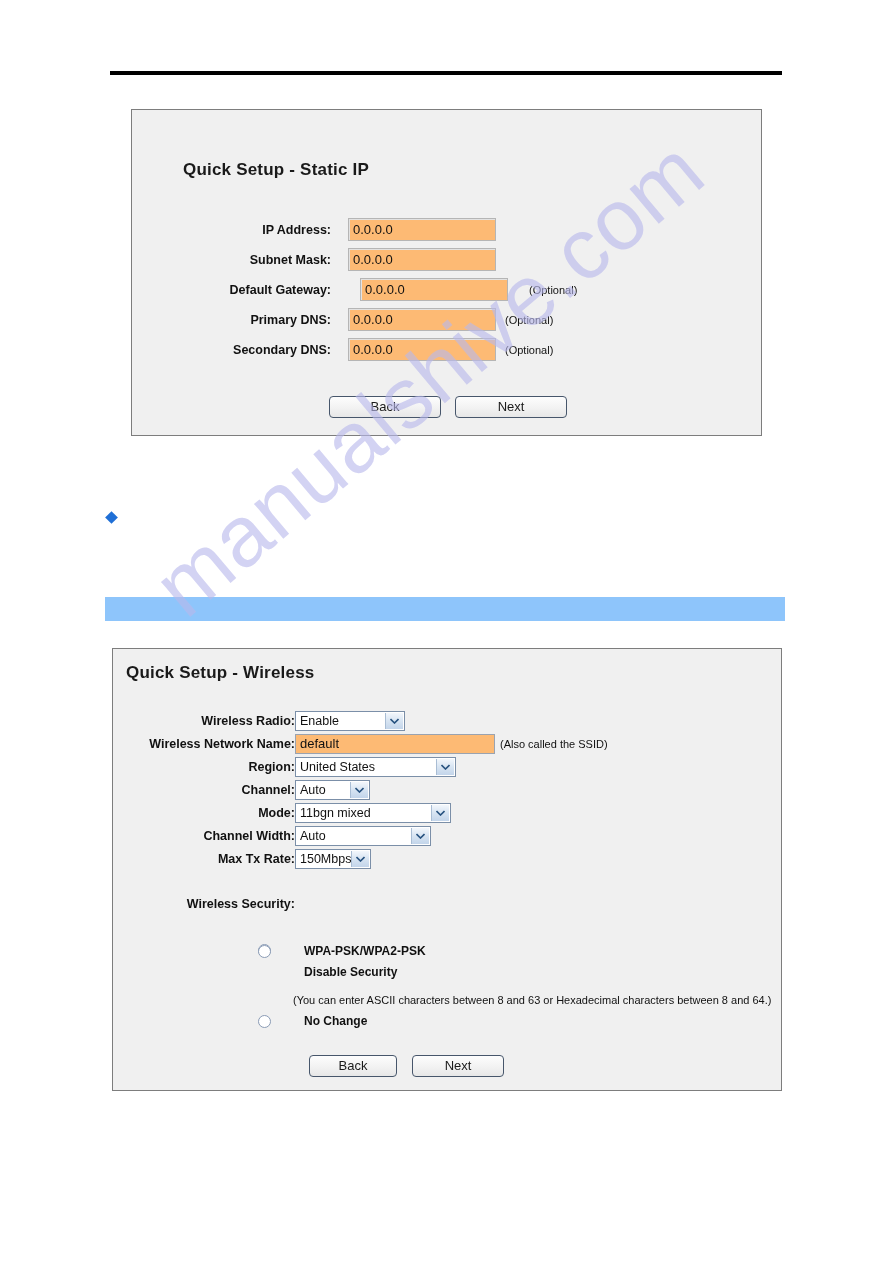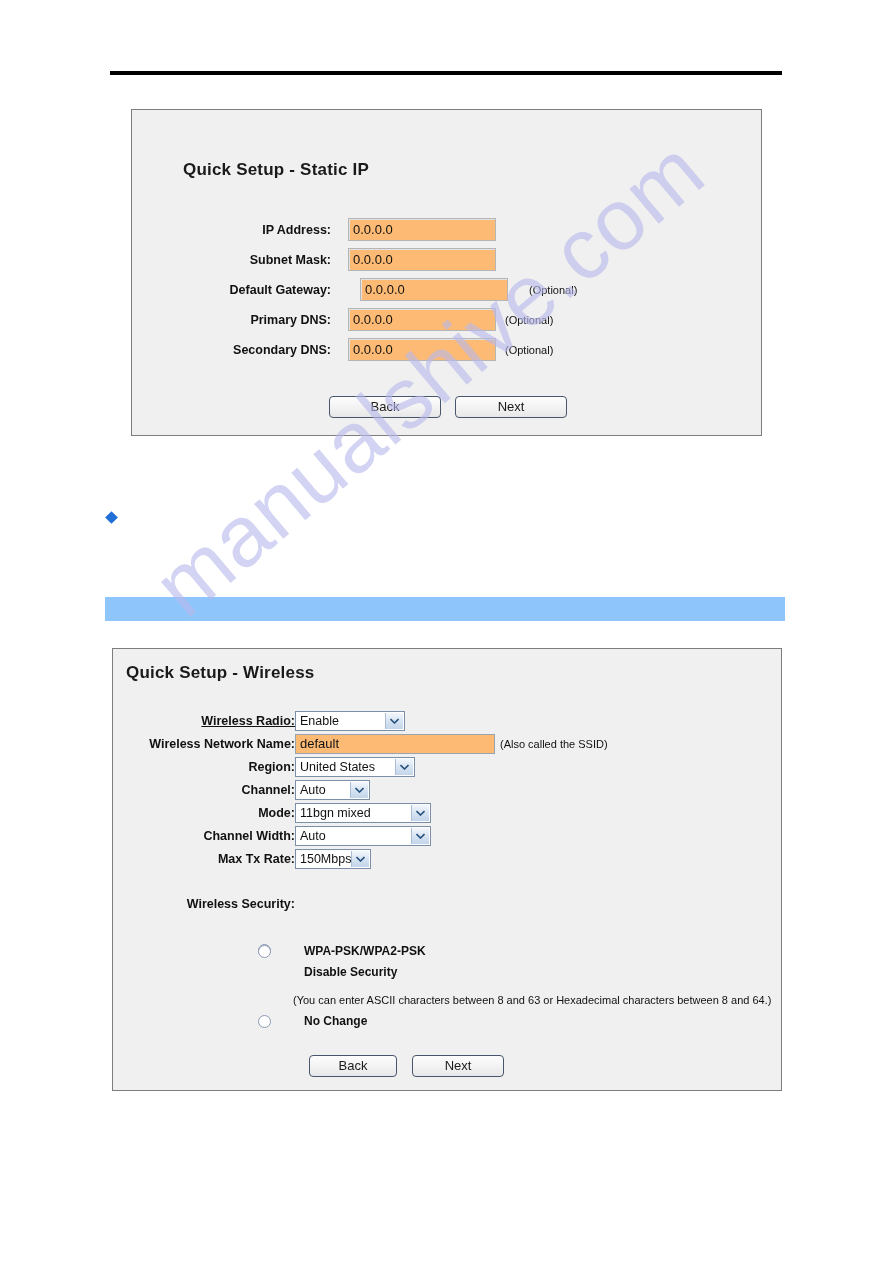--- a/index.html
+++ b/index.html
@@ -273,40 +273,40 @@
 </div>
 
 <div class="bullet-marker"></div>
 <div class="blue-bar"></div>
 
 <div class="router-panel" id="panel-wireless">
 
   <div class="panel-title">Quick Setup - Wireless</div>
 
   <div class="form-row" style="left:0px; top:62px; width:600px;">
-    <div class="field-label" style="width:182px;text-decoration:underline;">Wireless Radio:</div>
+    <div class="field-label" style="width:182px;">Wireless Radio:</div>
     <div class="select-box" style="margin-left:0px; width:110px;">
       <span>Enable</span>
       <span class="select-arrow">
         <svg width="9" height="6" viewBox="0 0 9 6">
             <path d="M0.5 1 L4.5 5 L8.5 1" fill="none" stroke="#27527f" stroke-width="1.6"></path>
           </svg>
       </span>
     </div>
   </div>
 
   <div class="form-row" style="left:0px; top:85px; width:660px;">
     <div class="field-label" style="width:182px;">Wireless Network Name:</div>
     <input class="text-input" style="width: 200px; height: 20px;" value="default">
     <span class="note" style="margin-left:5px;">(Also called the SSID)</span>
   </div>
 
   <div class="form-row" style="left:0px; top:108px; width:600px;">
     <div class="field-label" style="width:182px;">Region:</div>
-    <div class="select-box" style="width:120px;">
+    <div class="select-box" style="width:161px;">
       <span>United States</span>
       <span class="select-arrow">
         <svg width="9" height="6" viewBox="0 0 9 6">
             <path d="M0.5 1 L4.5 5 L8.5 1" fill="none" stroke="#27527f" stroke-width="1.6"></path>
           </svg>
       </span>
     </div>
   </div>
 
   <div class="form-row" style="left:0px; top:131px; width:600px;">
@@ -316,21 +316,21 @@
       <span class="select-arrow">
         <svg width="9" height="6" viewBox="0 0 9 6">
             <path d="M0.5 1 L4.5 5 L8.5 1" fill="none" stroke="#27527f" stroke-width="1.6"></path>
           </svg>
       </span>
     </div>
   </div>
 
   <div class="form-row" style="left:0px; top:154px; width:600px;">
     <div class="field-label" style="width:182px;">Mode:</div>
-    <div class="select-box" style="width:136px;">
+    <div class="select-box" style="width:156px;">
       <span>11bgn mixed</span>
       <span class="select-arrow">
         <svg width="9" height="6" viewBox="0 0 9 6">
             <path d="M0.5 1 L4.5 5 L8.5 1" fill="none" stroke="#27527f" stroke-width="1.6"></path>
           </svg>
       </span>
     </div>
   </div>
 
   <div class="form-row" style="left:0px; top:177px; width:600px;">

